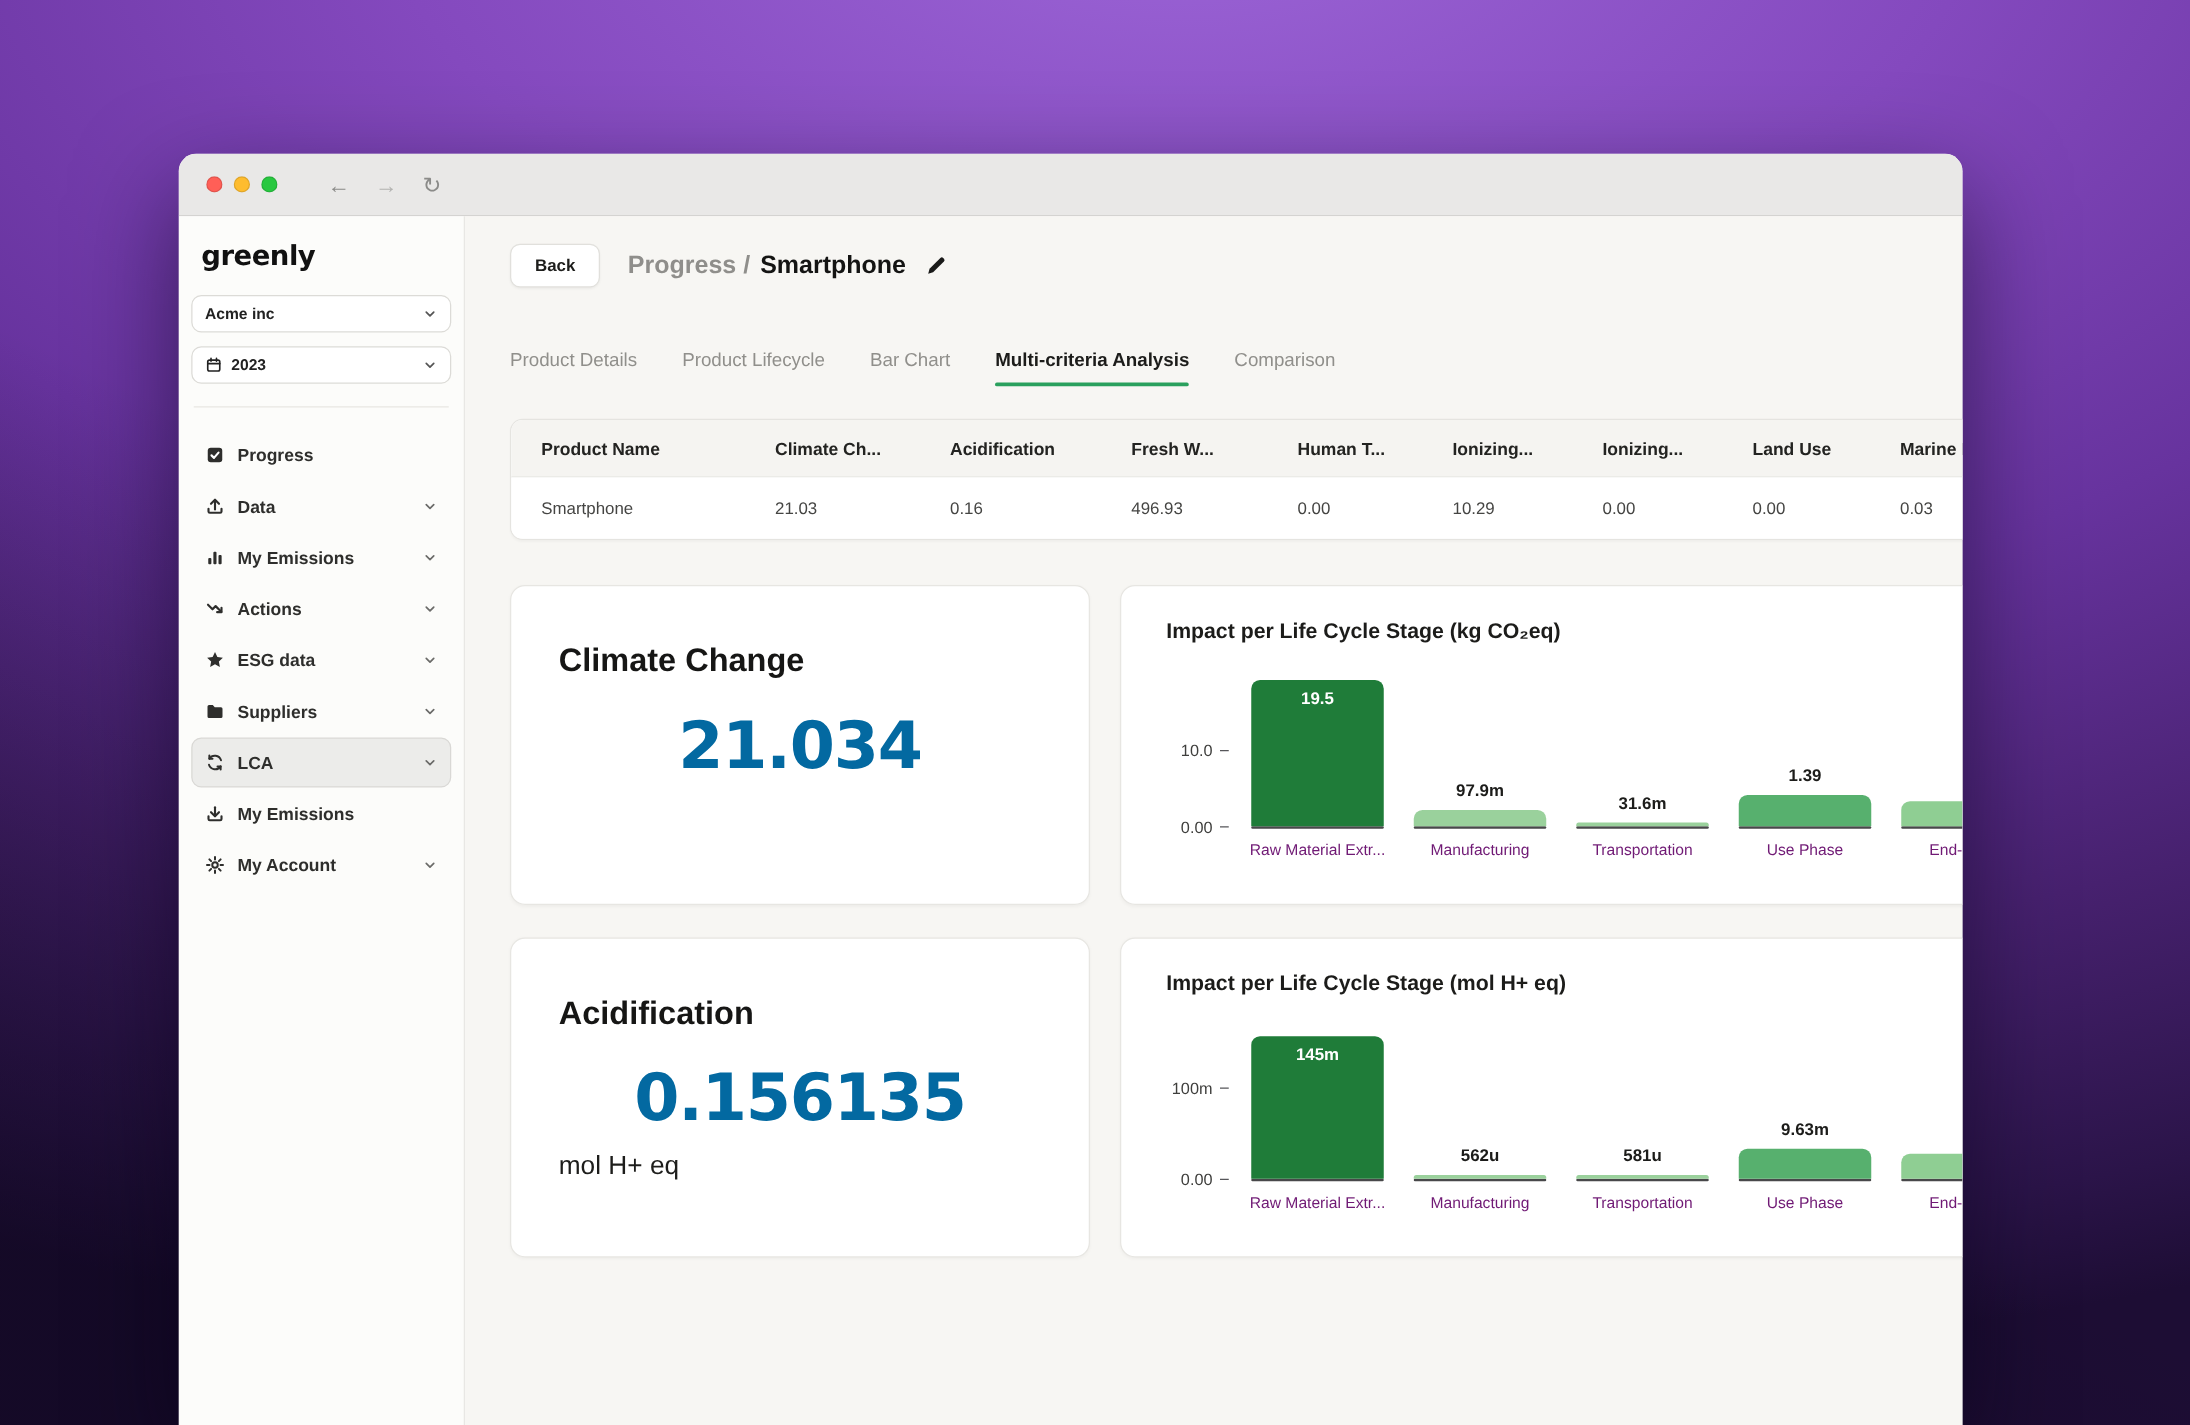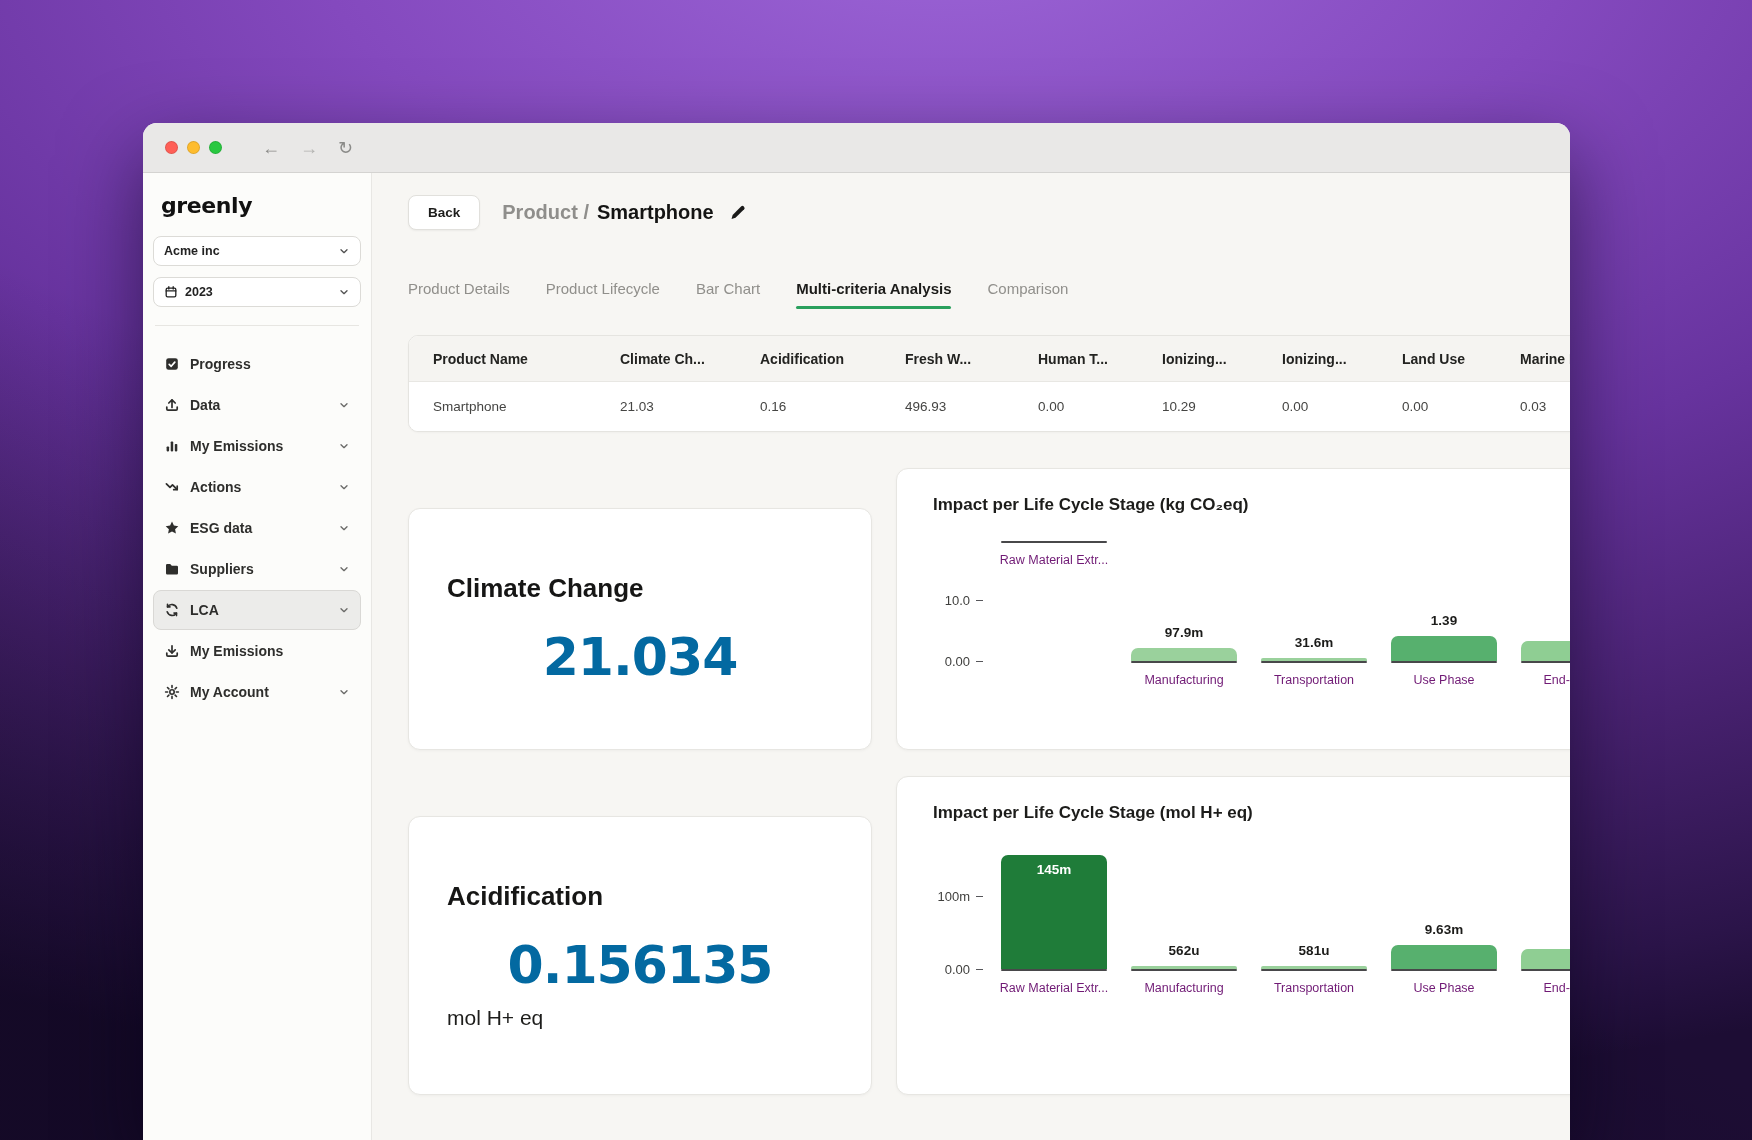--- a/index.html
+++ b/index.html
@@ -57,21 +57,21 @@
   
   .metric-table { margin-top:30px; width:1227px; background:#fff; border:1px solid #e5e4e0; border-radius:10px; overflow:hidden; box-shadow:0 1px 2px rgba(0,0,0,.03); }
   .t-row { display:grid; grid-template-columns:187px 140px 145px 133px 124px 120px 120px 118px 140px; align-items:center; }
   .t-head .t-row { background:#f5f4f1; height:46px; border-bottom:1px solid #e8e7e3; }
   .t-body .t-row { background:#fff; height:49px; }
   .th { font-size:14px; font-weight:700; color:#232321; padding-left:24px; white-space:nowrap; }
   .td { font-size:13.5px; color:#454543; padding-left:24px; white-space:nowrap; }
   
   .cards { display:grid; grid-template-columns:464px 772px; grid-auto-rows:minmax(256px,auto); gap:26px 24px; width:1260px; margin-top:36px; }
   .card { background:#fff; border:1px solid #e7e6e2; border-radius:12px; box-shadow:0 1px 3px rgba(0,0,0,.04); }
-  .metric-card { padding:64px 38px;margin-top:40px; }
+  .metric-card { padding:44px 38px; }
   .metric-title { font-size:26px; font-weight:700; color:#161615; }
   .metric-value { font-family:"DejaVu Sans",sans-serif; font-size:52px; font-weight:700; letter-spacing:-1px; color:#0369a1; margin-top:26px; line-height:1.05;text-align:center; }
   .metric-unit { font-size:21px; font-weight:500; color:#1d1d1b; margin-top:14px; }
   .chart-card { padding:26px 0 26px 36px; overflow:hidden; }
   .chart-title { font-size:17px; font-weight:600; color:#1c1c1a; margin-bottom:26px; }
   .chart-grid { display:flex; align-items:flex-start; }
   .yaxis { position:relative; width:56px; height:120px; flex:0 0 56px; }
   .tick { position:absolute; right:6px; display:flex; align-items:center; gap:6px; }
   .tick-lb { font-size:13px; color:#3f3f3d; }
   .tick-dash { width:7px; border-top:1.5px solid #56565a; }
@@ -247,21 +247,21 @@
               </svg>
             </span>
           </div>
         </nav>
     </aside>
 
     <main class="main">
       <div class="page-header">
         <button class="back-btn">Back</button>
         <h1 class="title">
-          <span class="crumb">Product /</span>
+          <span class="crumb">Progress /</span>
           <span class="prod">Smartphone</span>
           <svg class="pencil" viewBox="0 0 16 16">
             <path fill="currentColor" d="M3 13.4l.9-3.3 7.3-7.3a1.35 1.35 0 0 1 1.9 0l.5.5a1.35 1.35 0 0 1 0 1.9l-7.3 7.3z"></path>
           </svg>
         </h1>
       </div>
 
       <div class="tabs" id="tabs">
           <span class="tab">Product Details</span>
           <span class="tab">Product Lifecycle</span>
@@ -314,20 +314,25 @@
                     <span class="tick-lb">10.0</span>
                     <span class="tick-dash"></span>
                   </div>
                   <div class="tick" style="bottom: -8px;">
                     <span class="tick-lb">0.00</span>
                     <span class="tick-dash"></span>
                   </div>
                 </div>
                 <div class="bars">
                   <div class="bcol">
+                    <div class="slot">
+                      <div class="bar" style="height: 117px; background: rgb(31, 124, 57);">
+                        <span class="vlab-in">19.5</span>
+                      </div>
+                    </div>
                     <div class="axis-seg"></div>
                     <div class="clab">Raw Material Extr...</div>
                   </div>
                   <div class="bcol">
                     <div class="slot">
                       <div class="vlab">97.9m</div>
                       <div class="bar" style="height: 13px; background: rgb(154, 209, 156);"></div>
                     </div>
                     <div class="axis-seg"></div>
                     <div class="clab">Manufacturing</div>

